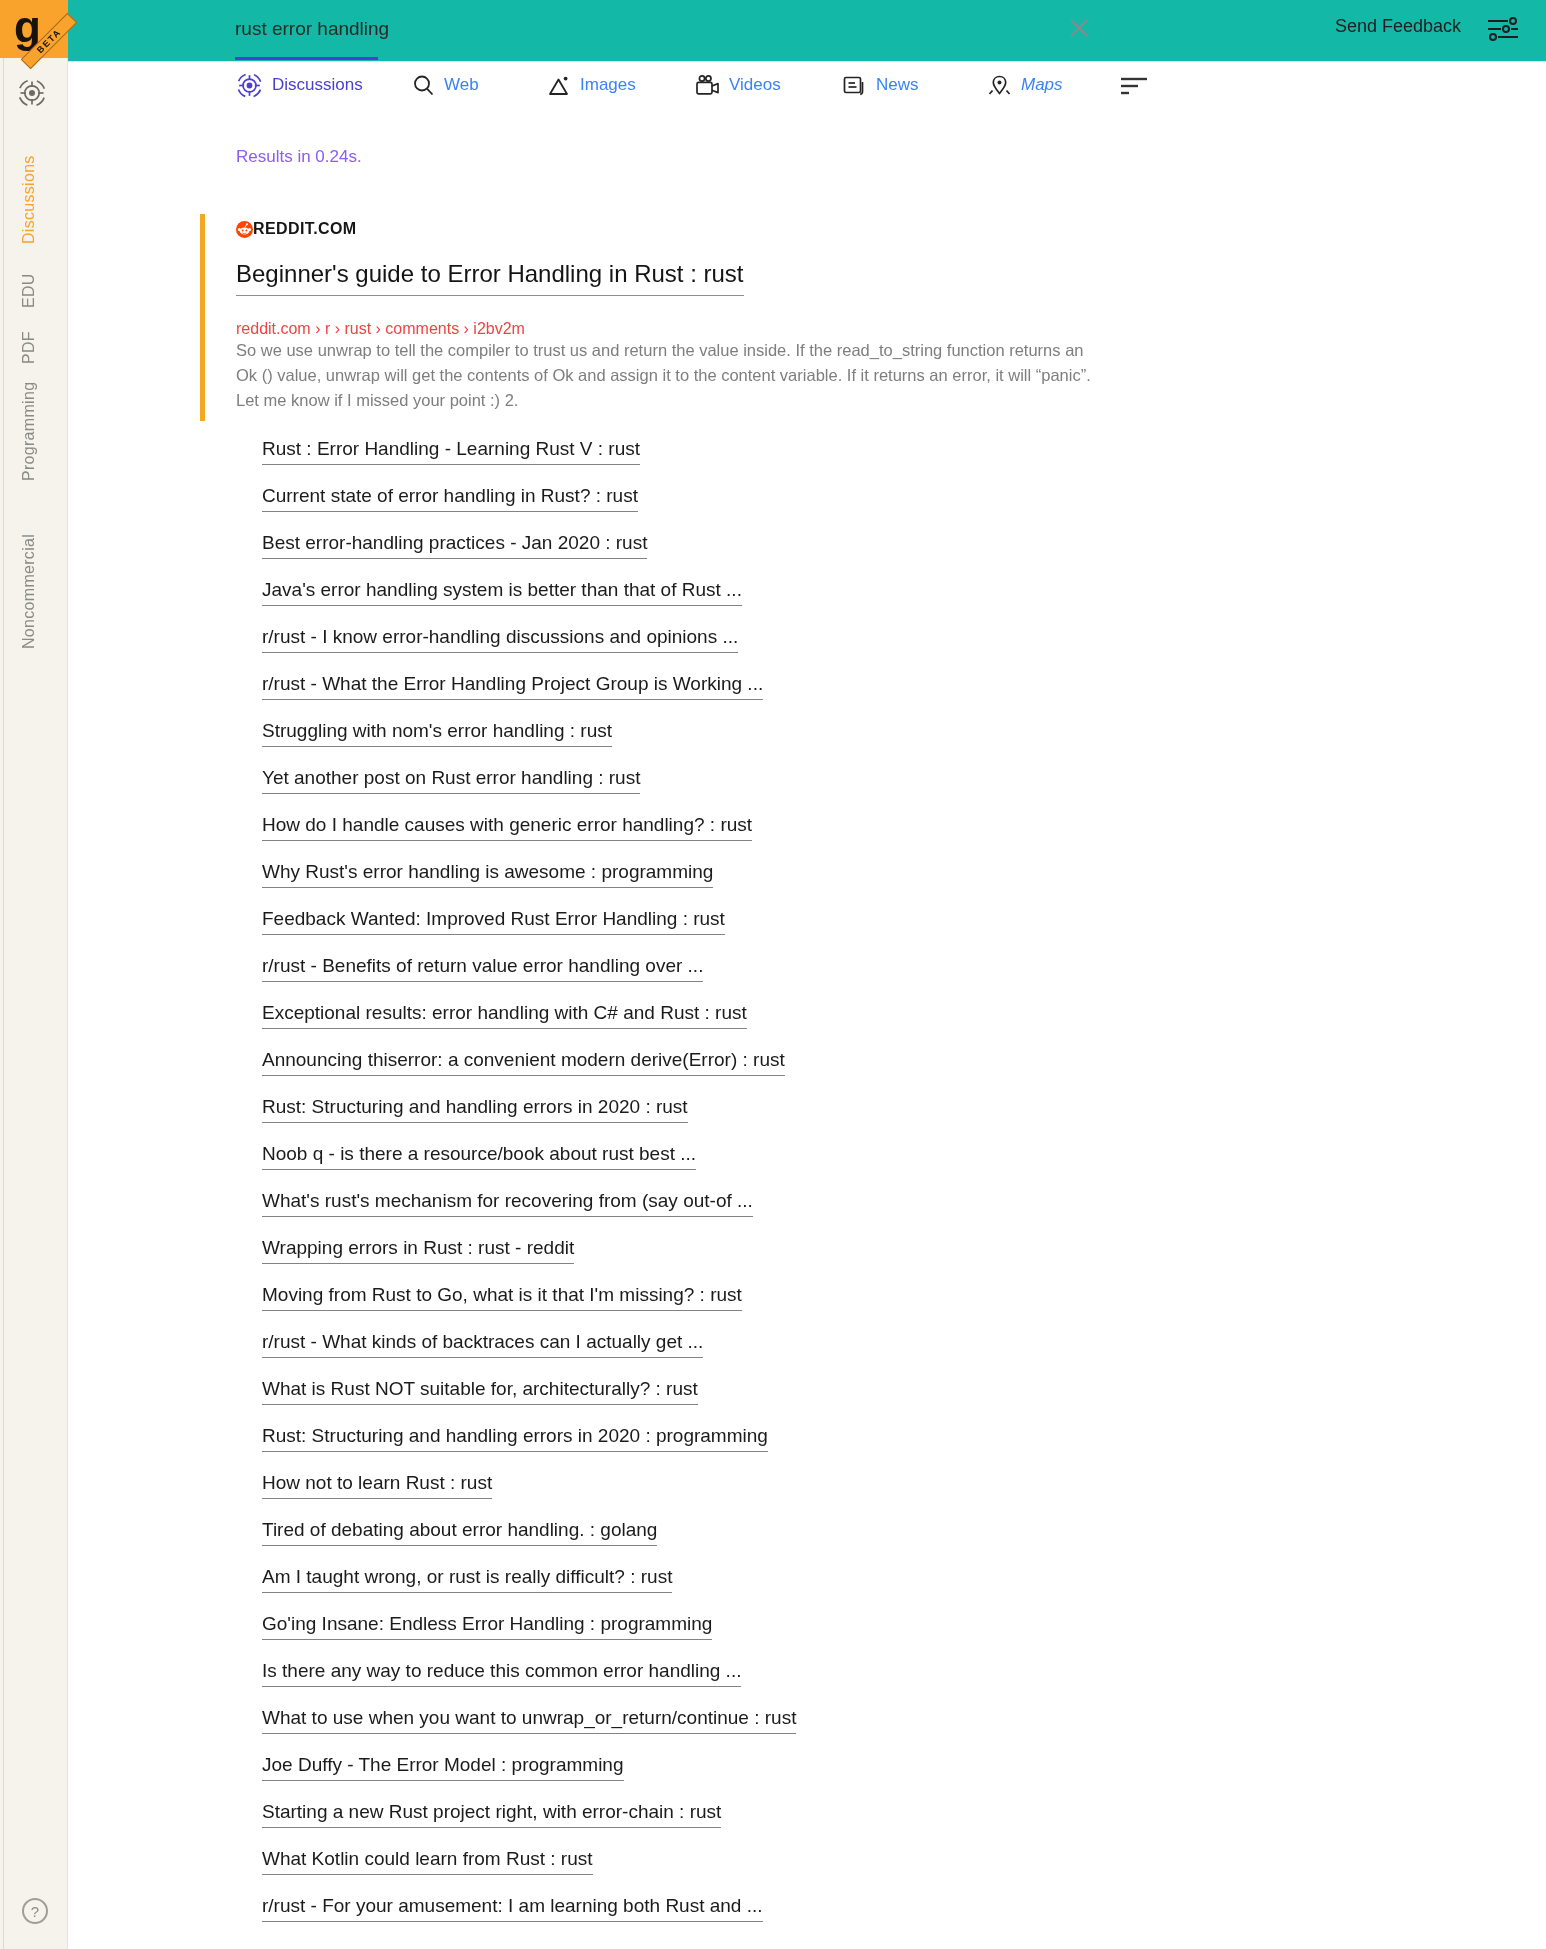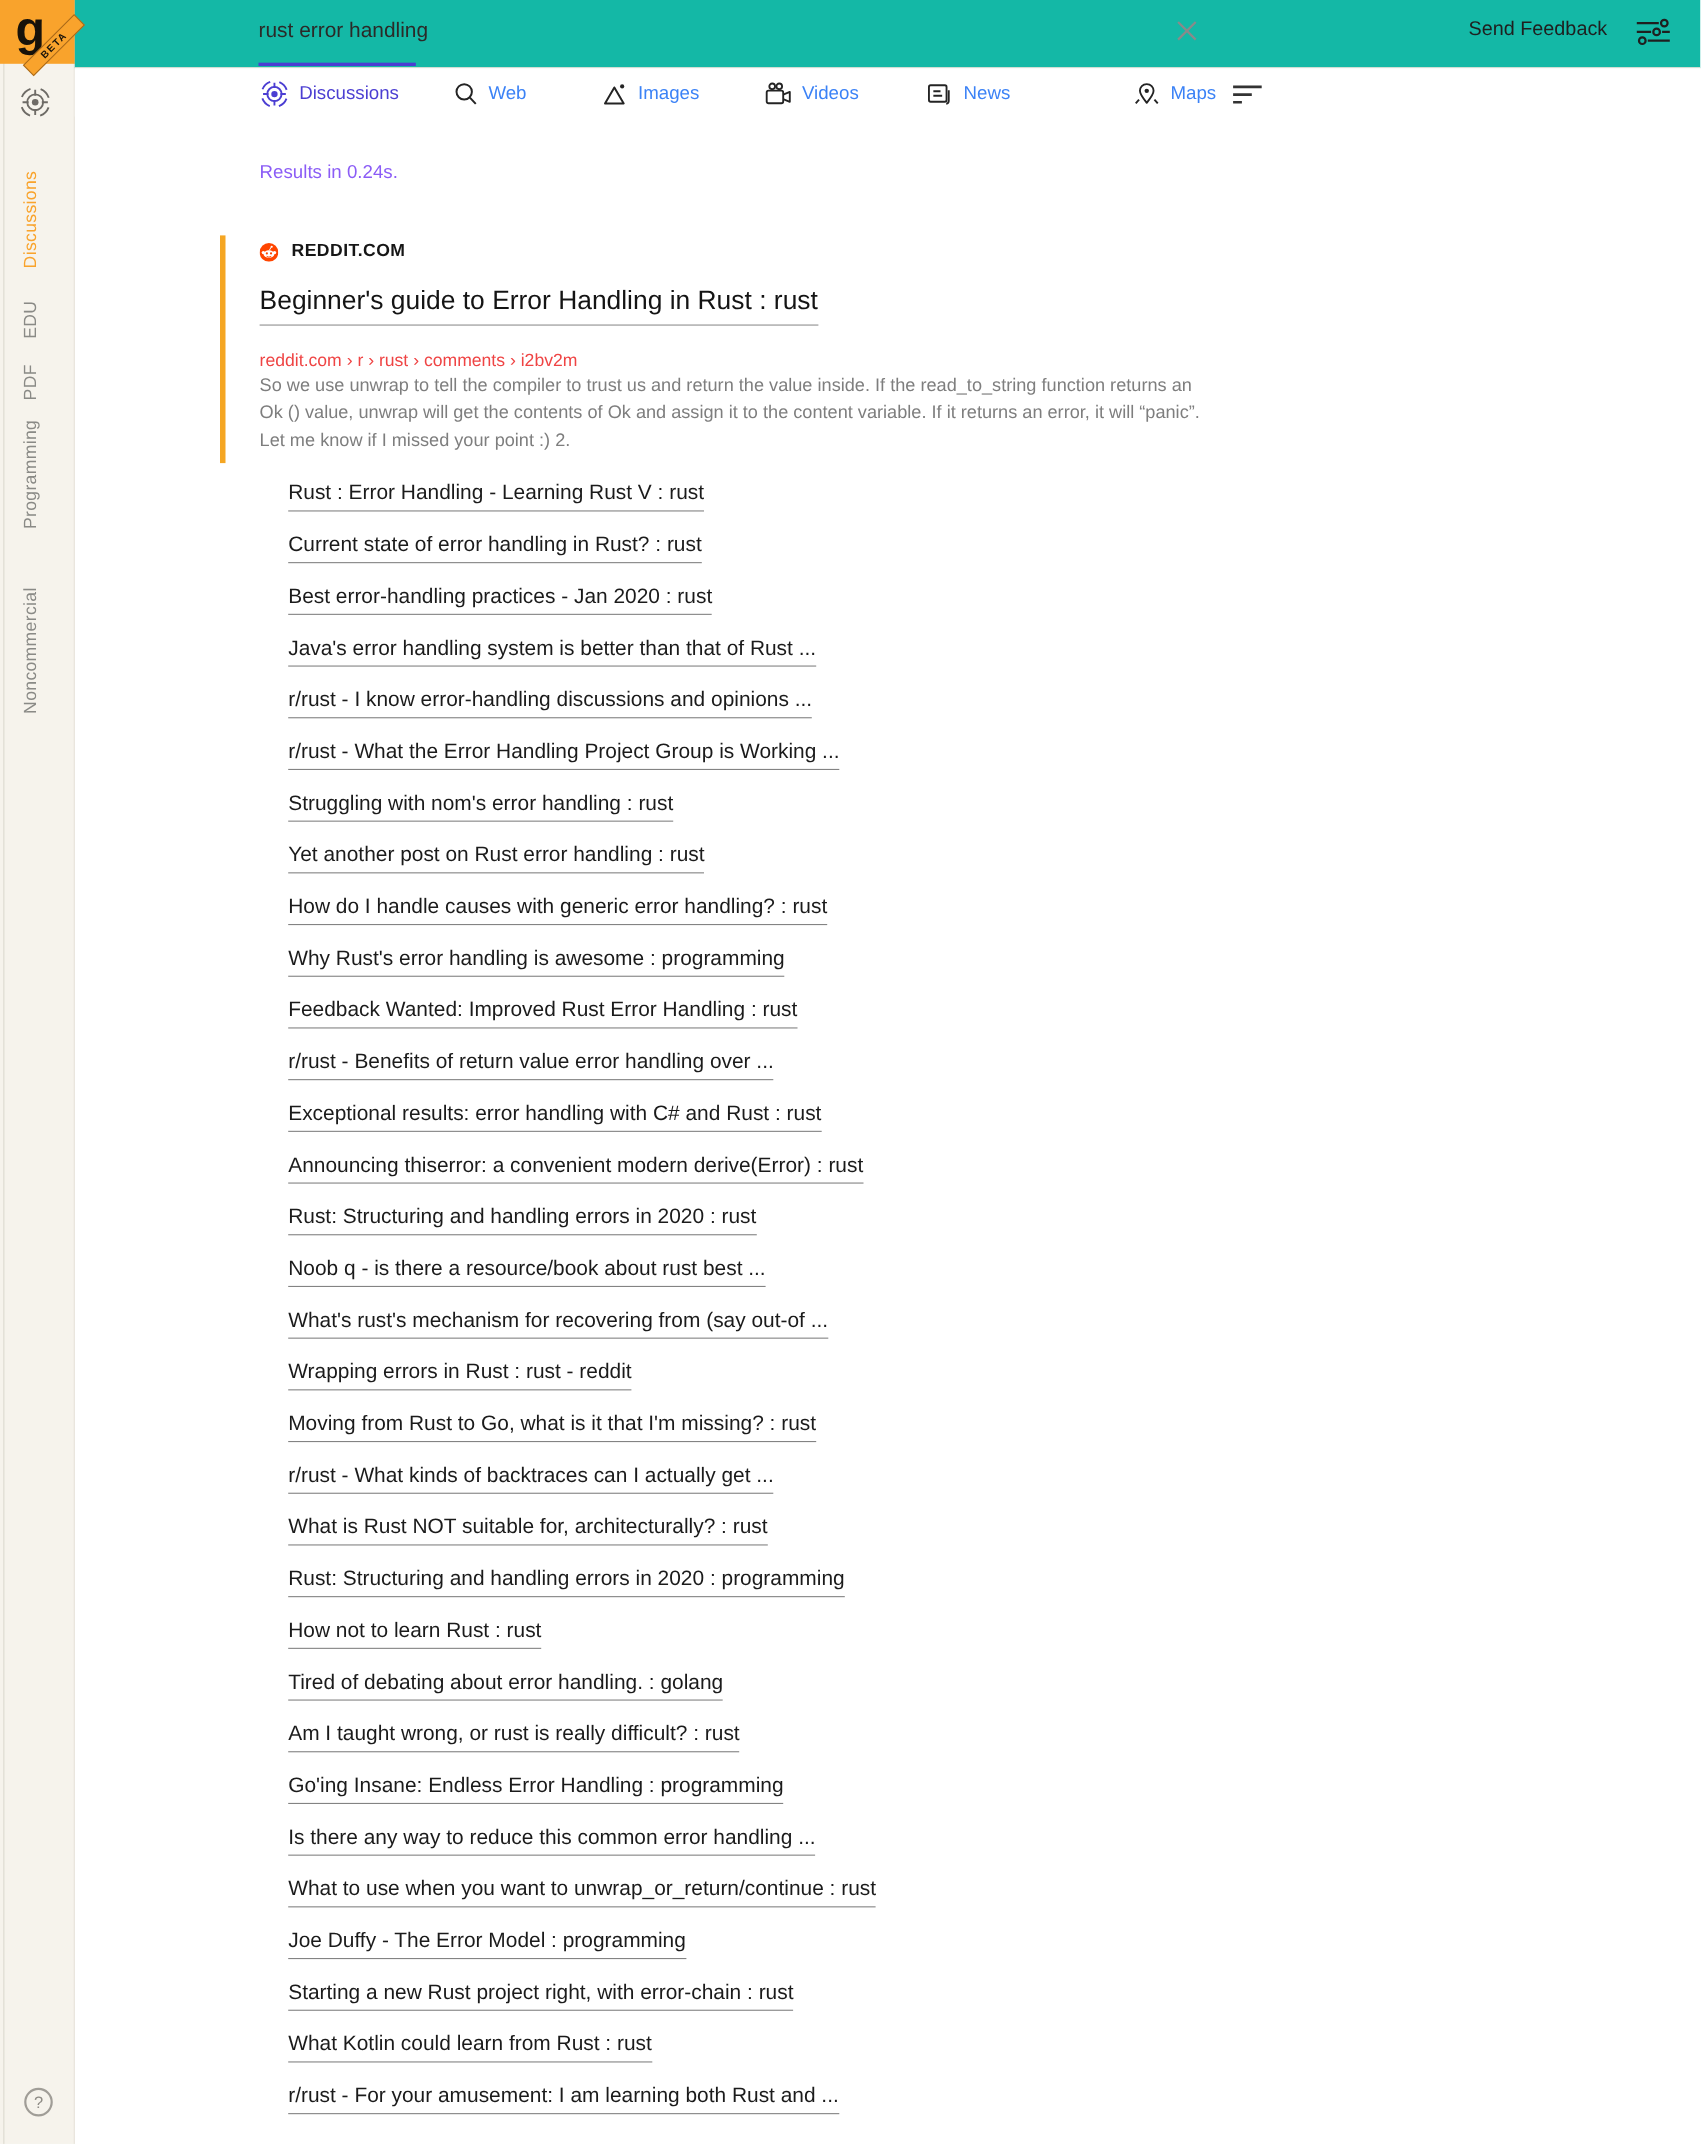--- a/index.html
+++ b/index.html
@@ -41,21 +41,21 @@
   .tab { position:absolute; top:8px; height:30px; display:flex; align-items:center; gap:9px;
          font-size:17px; color:#3b82f6; cursor:pointer; }
   .tab.active { color:#4b3ed2; }
   .sort-btn { position:absolute; left:1052px; top:12px; width:28px; height:22px; }
 
   
   .results-meta { position:absolute; left:236px; top:147px; font-size:17px; color:#8b5cf6;text-align:right; }
 
   .top-result { position:absolute; left:200px; top:214px; width:900px;
                 border-left:5px solid #f5a623; padding:4px 0 8px 31px; }
-  .source-row { display:flex; align-items:center; gap:12px; margin-top:2px; }
+  .source-row { display:flex; align-items:center; margin-top:2px; }
   .source-name { font-size:16px; font-weight:700; letter-spacing:.4px; color:#161616; }
   .result-title { display:inline-block; margin-top:22px; font-size:24px; color:#141414;
                   padding-bottom:7px; border-bottom:1px solid #8f8f8f; }
   .result-breadcrumb { margin-top:24px; font-size:16px; color:#ef4444; }
   .result-snippet { width:856px; font-size:16.5px; line-height:25px; color:#7e7e7e; }
 
   .links { position:absolute; left:262px; top:438px; }
   .link-row { margin-bottom:20px; }
   .link-row a { display:inline-block; font-size:19px; line-height:21px; color:#1b1b1b;
                 text-decoration:none; padding-bottom:5px; border-bottom:1px solid #838383; }
@@ -180,21 +180,21 @@
         <svg width="25" height="23" viewBox="0 0 25 23" fill="none" stroke="#242424" stroke-width="1.7" stroke-linejoin="round">
           <rect x="2.5" y="3.5" width="16" height="15" rx="1.5"></rect>
           <line x1="6.5" y1="9" x2="13" y2="9"></line>
           <line x1="6.5" y1="13" x2="14.5" y2="13"></line>
           <path d="M20.5 8 L20.5 17.5 Q20.5 20 18.2 20.3"></path>
         </svg>
       </span>
       <span>News</span>
     </div>
 
-    <div class="tab" style="left:962px;">
+    <div class="tab" style="left:919px;font-style:italic;">
       <span>
         <svg width="25" height="23" viewBox="0 0 25 23" fill="none" stroke="#242424" stroke-width="1.7" stroke-linejoin="round">
           <path d="M12.5 2.5 C8.8 2.5 6.3 5.2 6.3 8.6 C6.3 12 12.5 19.5 12.5 19.5 C12.5 19.5 18.7 12 18.7 8.6 C18.7 5.2 16.2 2.5 12.5 2.5 Z"></path>
           <circle cx="12.5" cy="8.6" r="2" fill="#242424" stroke="none"></circle>
           <line x1="2.5" y1="20" x2="5.5" y2="16.5"></line>
           <line x1="22.5" y1="20" x2="19.5" y2="16.5"></line>
         </svg>
       </span>
       <span>Maps</span>
     </div>

